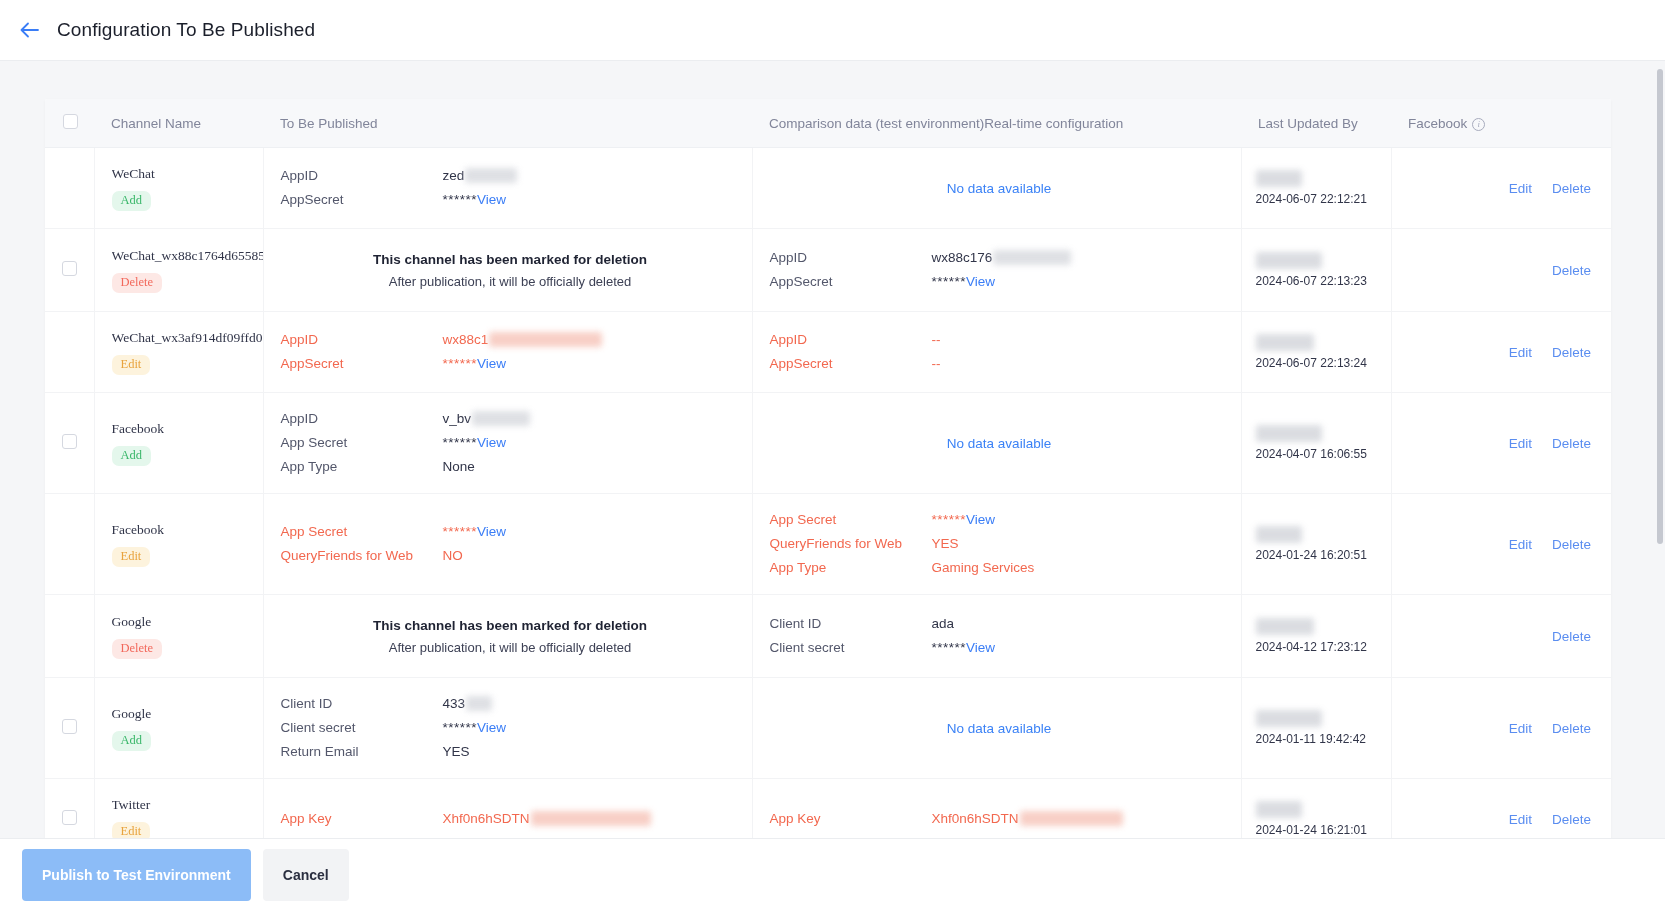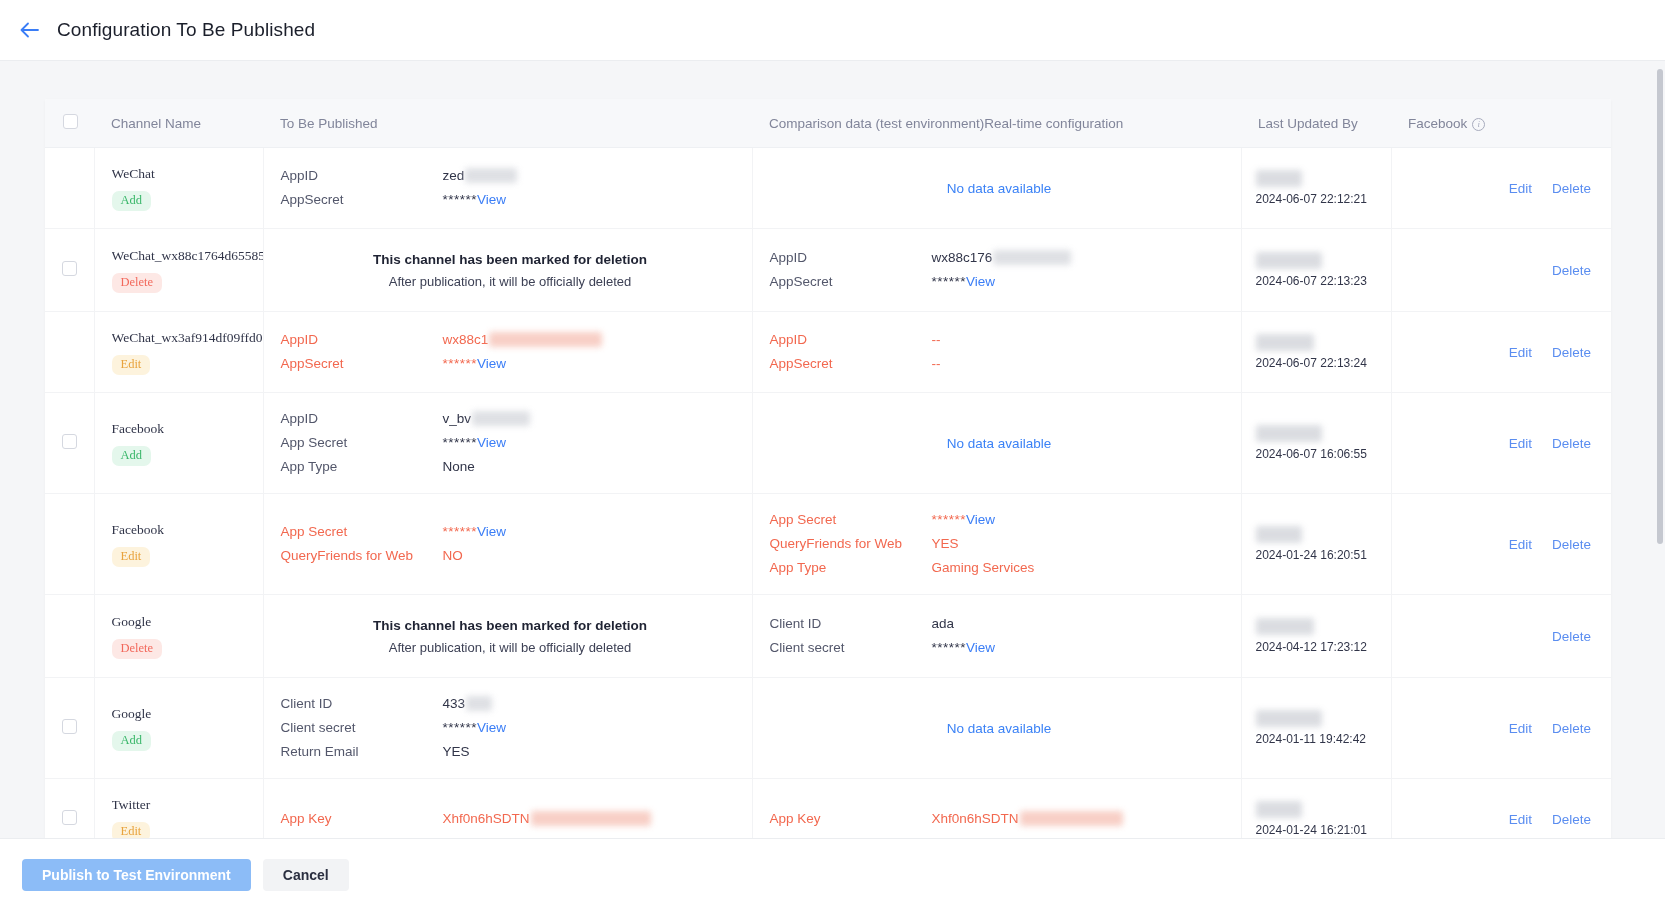--- a/index.html
+++ b/index.html
@@ -285,21 +285,21 @@
     position: relative;
     z-index: 5;
   }
   .btn {
     border: none;
     border-radius: 4px;
     font-size: 14px;
     font-weight: bold;
     cursor: pointer;
     font-family: "Liberation Sans", sans-serif;
-    height: 32px;
+    height: 52px;
     padding: 0 20px;
   }
   .btn.primary {
     background: #8cbcf7;
     color: #ffffff;
     min-width: 207px;
   }
   .btn.ghost {
     background: #f2f3f5;
     color: #2b2f40;
@@ -464,21 +464,21 @@
                     <div class="k">App Type</div>
                     <div class="v"><span>None</span></div>
                   </div>
                 </div>
               </td>
               <td class="cell-cmp">
                 <div class="nodata">No data available</div>
               </td>
               <td class="cell-upd">
                 <div class="upd-user w2"></div>
-                <div class="upd-time">2024-06-07 16:06:55</div>
+                <div class="upd-time">2024-04-07 16:06:55</div>
               </td>
               <td class="cell-op"><a class="op-link">Edit</a><a class="op-link">Delete</a></td>
             </tr>
             <tr style="height: 78px;">
               <td class="cell-check"></td>
               <td class="cell-name"><span class="chan-name">Facebook</span><span class="tag edit">Edit</span></td>
               <td class="cell-pub">
                 <div class="kv changed">
                   <div class="row">
                     <div class="k">App Secret</div>

